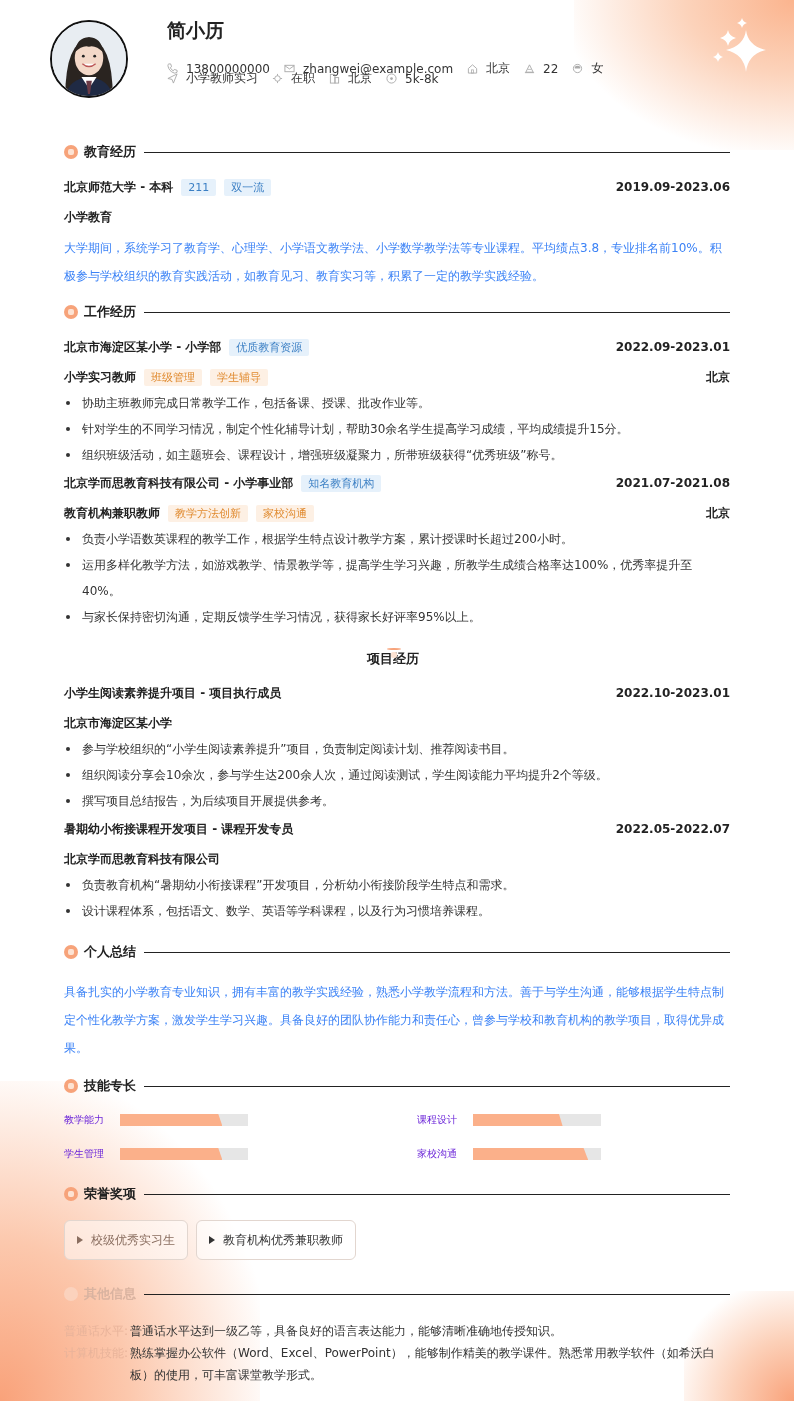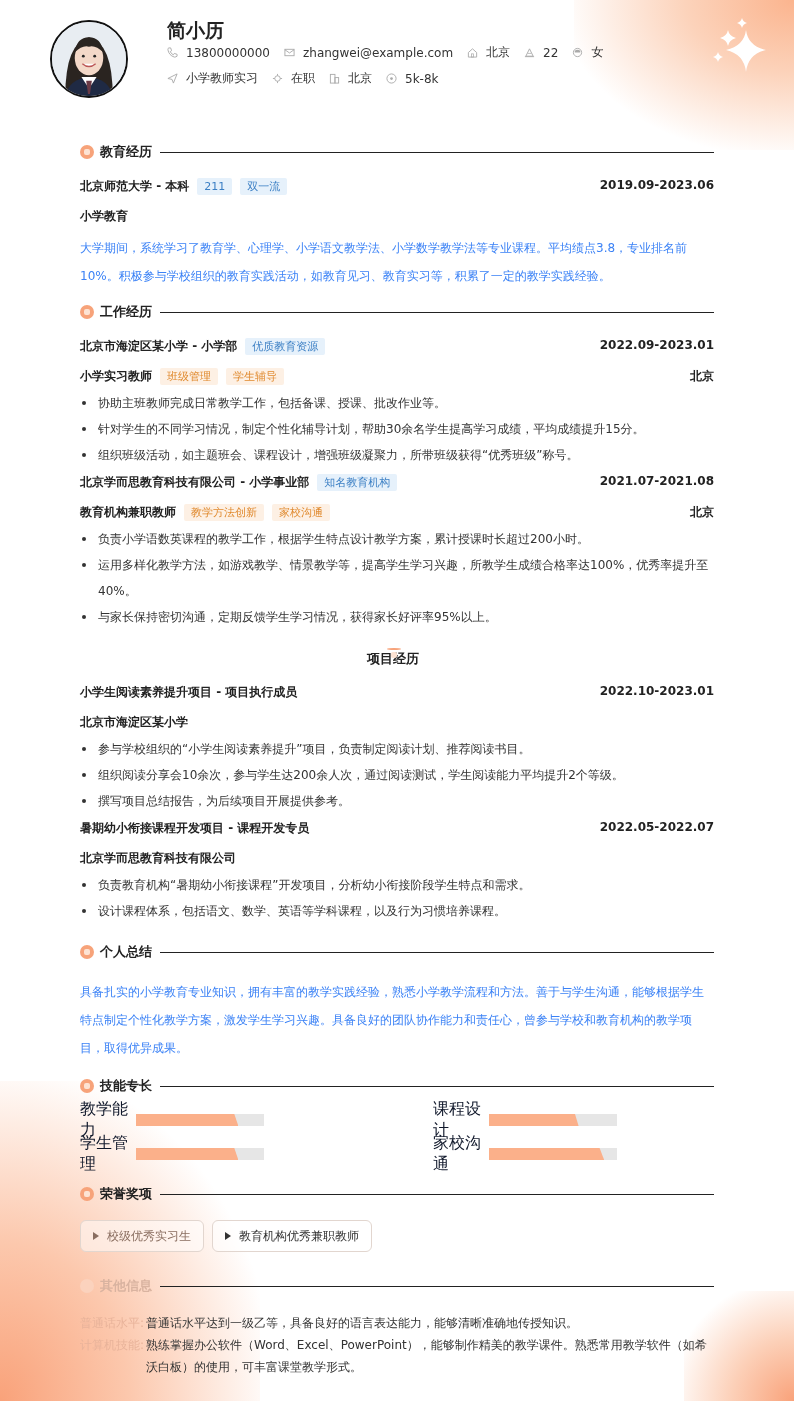--- a/index.html
+++ b/index.html
@@ -4,62 +4,62 @@
 <style>
   * { box-sizing: border-box; margin: 0; padding: 0; }
   html, body { width: 794px; height: 1401px; overflow: hidden; background: #fff; }
   body { font-family: "DejaVu Sans", "Liberation Sans", sans-serif; color: #222; font-size: 12px; position: relative; }
   .bg-tr { position: absolute; right: 0; top: 0; width: 220px; height: 150px;
     background: radial-gradient(ellipse at 100% 0%, #fbb48e 0%, #fcd3bb 35%, rgba(255,255,255,0) 75%); z-index: 0; }
   .bg-bl { position: absolute; left: 0; bottom: 0; width: 260px; height: 320px;
     background: radial-gradient(ellipse at 0% 100%, #f9a27a 0%, #fcc8ad 35%, rgba(255,255,255,0) 75%); z-index: 0; }
   .bg-br { position: absolute; right: 0; bottom: 0; width: 110px; height: 110px;
     background: radial-gradient(ellipse at 100% 100%, #f9a27a 0%, #fcd0b8 40%, rgba(255,255,255,0) 80%); z-index: 0; }
-  .page { position: relative; z-index: 1; padding: 0 80px; }
+  .page { position: relative; z-index: 1; padding: 0 64px; }
 
   .header { position: relative; height: 132px; }
   .avatar { position: absolute; left: 50px; top: 20px; width: 78px; height: 78px; border-radius: 50%;
     border: 2.5px solid #111; overflow: hidden; background: #e9eef3; }
   .avatar svg { width: 100%; height: 100%; display: block; }
   .name { position: absolute; left: 167px; top: 18px; font-size: 19px; font-weight: bold; color: #222; }
   .info-row { position: absolute; left: 167px; display: flex; align-items: center; font-size: 12px; color: #333; }
-  .info-row.r1 { top: 44px; }
+  .info-row.r1 { top: 60px; }
   .info-row.r2 { top: 70px; }
   .info-item { display: flex; align-items: center; margin-right: 14px; }
   .ico { display: inline-block; width: 11px; height: 11px; margin-right: 8px; color: #aaa; font-size: 10px; line-height: 11px; text-align: center; }
   .sparkle { position: absolute; right: 22px; top: 16px; width: 60px; height: 62px; }
 
   .section { margin-top: 0; }
   .sec-head { display: flex; align-items: center; height: 20px; margin-bottom: 16px; }
   .sec-icon { width: 14px; height: 14px; border-radius: 50%; background: #f7a37a; margin-right: 6px; position: relative; }
   .sec-icon::after { content: ""; position: absolute; left: 4px; top: 4px; width: 6px; height: 6px; border-radius: 2px; background: #fde3d3; }
   .sec-title { font-size: 13px; font-weight: bold; color: #222; margin-right: 8px; white-space: nowrap; }
   .sec-line { flex: 1; height: 1px; background: #222; }
 
-  .row { display: flex; justify-content: space-between; align-items: flex-start; height: 18px; }
+  .row { display: flex; justify-content: space-between; align-items: center; height: 18px; }
   .row-left { display: flex; align-items: center; }
   .bold { font-weight: bold; font-size: 12px; color: #222; }
   .date { font-weight: bold; font-size: 12px; color: #222; }
   .tag { display: inline-block; font-size: 11px; padding: 1px 7px; margin-left: 8px; border-radius: 2px; line-height: 15px; }
   .tag.blue { background: #e6f1fb; color: #3b7fc4; }
   .tag.orange { background: #fdf0e4; color: #e08a2f; }
   .gap12 { height: 12px; }
   .para { font-size: 12px; line-height: 28px; color: #3b82f6; }
   ul.bullets { list-style: none; }
   ul.bullets li { position: relative; padding-left: 18px; font-size: 12px; line-height: 26px; color: #333; }
   ul.bullets li::before { content: ""; position: absolute; left: 2px; top: 11px; width: 4px; height: 4px; border-radius: 50%; background: #333; }
 
   .skills { display: grid; grid-template-columns: 353px 1fr; row-gap: 18px; }
   .skill { display: flex; align-items: center; height: 16px; }
-  .skill-label { width: 56px; font-size: 16px; color: #0f172a; }
+  .skill-label { width: 56px; font-size: 10px; color: #6d28d9; }
   .skill-track { width: 128px; height: 12px; background: #e6e6e6; position: relative; }
   .skill-fill { position: absolute; left: 0; top: 0; height: 12px; background: #fbb08a; clip-path: polygon(0 0, 96% 0, 100% 100%, 0 100%); }
 
   .awards { display: flex; }
-  .award { display: flex; align-items: center; height: 32px; padding: 0 12px; border: 1px solid #e2d6cf; border-radius: 6px; margin-right: 8px; font-size: 12px; color: #333; background: rgba(255,255,255,0.5); }
+  .award { display: flex; align-items: center; height: 40px; padding: 0 12px; border: 1px solid #e2d6cf; border-radius: 6px; margin-right: 8px; font-size: 12px; color: #333; background: rgba(255,255,255,0.5); }
   .award .tri { display: inline-block; width: 0; height: 0; border-top: 4px solid transparent; border-bottom: 4px solid transparent; border-left: 6px solid #333; margin-right: 8px; }
   .award.first { color: #8a6e60; }
   .award.first .tri { border-left-color: #8a6e60; }
 
   .other-row { display: flex; font-size: 12px; line-height: 22px; color: #333; }
   .other-key { width: 66px; color: #e8b39a; flex-shrink: 0; }
   .other-val { flex: 1; }
   .faded .sec-title { color: #d9b3a0; }
   .faded .sec-icon { background: #fbd2bd; }
   .faded .sec-icon::after { display: none; }

